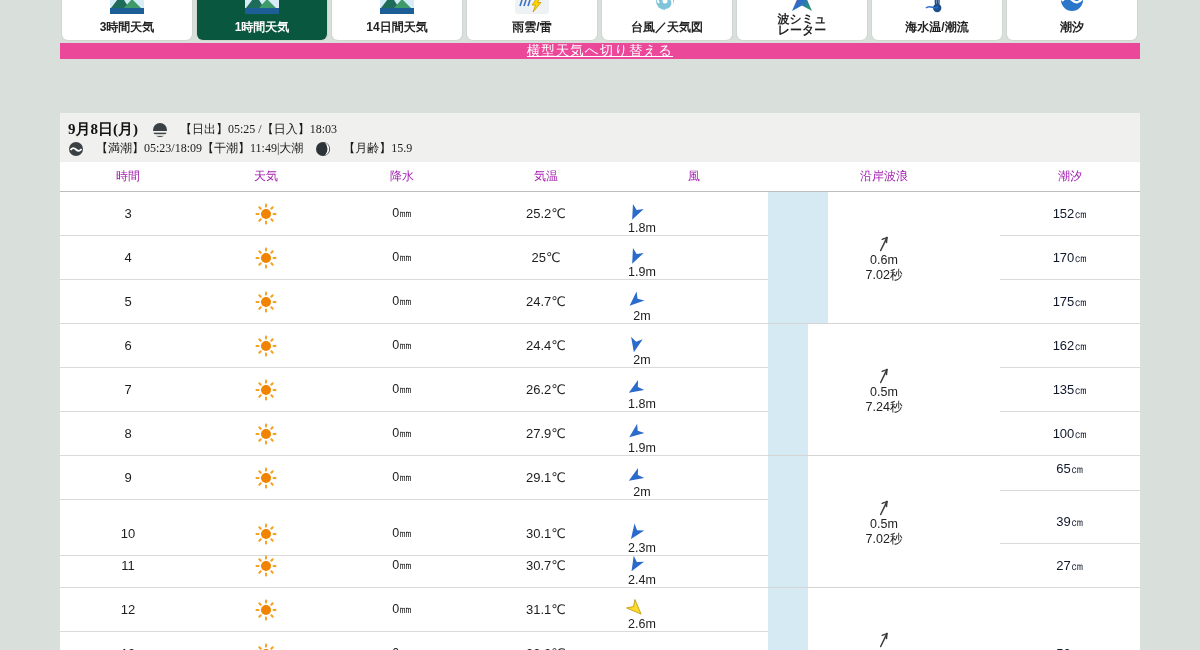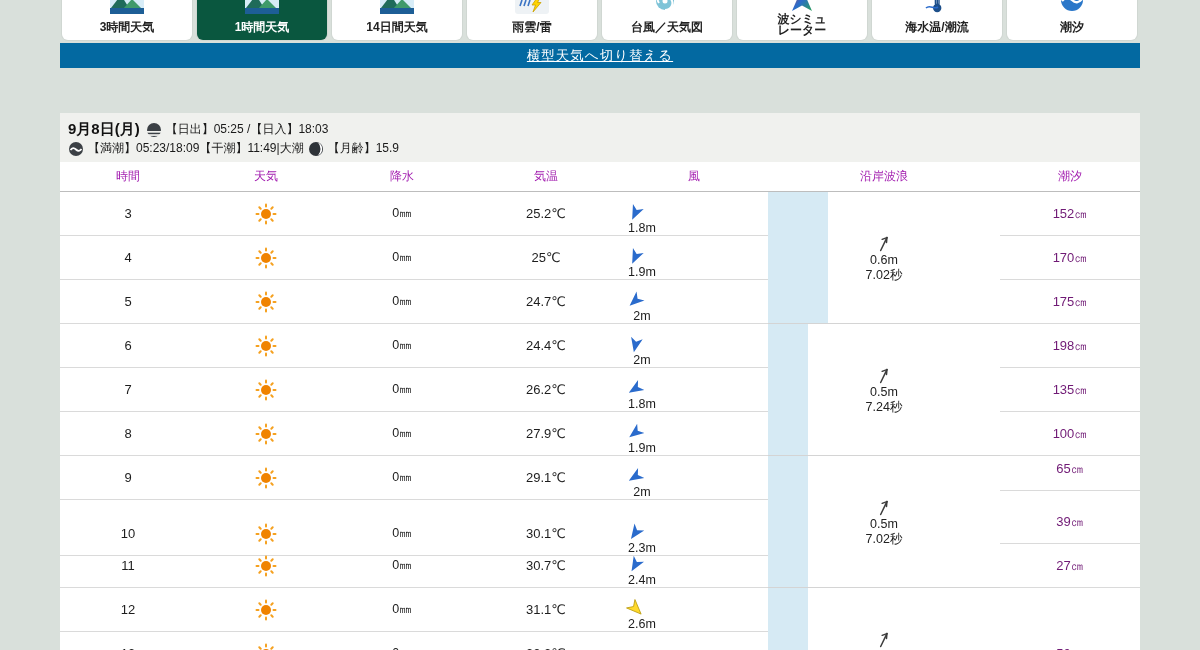--- a/index.html
+++ b/index.html
@@ -19,33 +19,33 @@
   }
   .tab.selected{background:#0a573f;}
   .tab .tab-icon{width:34px;height:28px;margin-top:2px;flex:none;}
   .tab-label{
     font-size:12px;font-weight:bold;color:#222;text-align:center;
     line-height:11px;white-space:pre-line;margin-top:auto;margin-bottom:7px;
   }
   .tab.selected .tab-label{color:#ffffff;}
   
   .banner{
-    position:absolute;left:60px;top:43px;width:1080px;height:25px;
-    background:#0369a1;display:flex;align-items:center;justify-content:center;
+    position:absolute;left:60px;top:43px;width:1080px;height:16px;
+    background:#ec4899;display:flex;align-items:center;justify-content:center;
   }
   .banner a{color:#ffffff;font-size:13.5px;letter-spacing:1px;text-decoration:underline;cursor:pointer;}
   
   .updated{
     position:absolute;top:87px;right:75px;height:18px;
     display:flex;align-items:flex-end;gap:0;color:#4a4f52;font-size:12.5px;margin-top:35px;
   }
   
   .card{position:absolute;left:60px;top:113px;width:1080px;height:537px;background:#ffffff;overflow:hidden;}
   .date-band{background:#f0f1ee;height:49px;padding:7px 0 0 8px;box-sizing:border-box;}
-  .date-line{display:flex;align-items:center;gap:4px;height:19px;font-size:12px;color:#1a1a1a;}
+  .date-line{display:flex;align-items:center;gap:12px;height:19px;font-size:12px;color:#1a1a1a;font-family:Liberation Serif, serif;}
   .date-line .date-title{font-size:15px;font-weight:bold;color:#111;margin-right:2px;}
   .mini-icon{flex:none;}
   
   .thead{position:relative;height:30px;border-bottom:1px solid #bdbdbd;box-sizing:border-box;}
   .thead span{position:absolute;top:0;line-height:29px;text-align:center;font-size:12px;color:#a21caf;}
   .h-time{left:0;width:136px;} .h-weather{left:136px;width:140px;} .h-precip{left:276px;width:132px;}
   .h-temp{left:408px;width:156px;} .h-wind{left:560px;width:148px;} .h-wave{left:708px;width:232px;font-family:Liberation Serif, serif;}
   .h-tide{left:940px;width:140px;}
   .tbody{position:relative;height:484px;}
   .row{position:absolute;left:0;width:708px;height:44px;border-bottom:1px solid #dadada;box-sizing:border-box;}
@@ -64,21 +64,21 @@
   .wave-bar{position:absolute;left:0;top:0;bottom:0;background:#d6eaf4;}
   .wave-info{
     position:absolute;left:0;width:232px;top:50%;transform:translateY(-50%);
     display:flex;flex-direction:column;align-items:center;color:#222;
   }
   .wave-dir{width:20px;height:20px;flex:none;}
   .wave-h,.wave-p{height:15px;line-height:15px;font-size:12.5px;}
   
   .tide-cell{
     position:absolute;left:940px;width:140px;height:44px;border-bottom:1px solid #dadada;
-    box-sizing:border-box;line-height:43px;text-align:center;font-size:13px;color:#701a75;
+    box-sizing:border-box;line-height:43px;text-align:center;font-size:13px;color:#0f172a;
   }
 </style>
 </head>
 <body>
 
 <nav class="tabs">
   <div class="tab" style="left:62px">
     <svg class="tab-icon" viewBox="0 0 34 28">
         <rect x="0" y="0" width="34" height="28" rx="3" fill="#d7ecf7"></rect>
         <circle cx="25" cy="8" r="4.5" fill="#f59300"></circle>
@@ -556,21 +556,21 @@
               <path d="M15.5 5.5 L15 11.4"></path>
         </g>
       </svg>
       <div class="wave-h"></div>
       <div class="wave-p"></div>
     </div>
   </div>
       <div class="tide-cell" style="top: 0px;">152㎝</div>
       <div class="tide-cell" style="top: 44px;">170㎝</div>
       <div class="tide-cell" style="top: 88px;">175㎝</div>
-      <div class="tide-cell" style="top: 132px;">198㎝</div>
+      <div class="tide-cell" style="top: 132px;">162㎝</div>
       <div class="tide-cell" style="top: 176px;">135㎝</div>
       <div class="tide-cell" style="top: 220px;">100㎝</div>
       <div class="tide-cell" style="top: 255px;">65㎝</div>
       <div class="tide-cell" style="top: 308px;">39㎝</div>
       <div class="tide-cell" style="top: 352px;">27㎝</div>
       <div class="tide-cell" style="top: 440px;">50㎝</div>
     </div>
 </div>
 
 </body></html>

